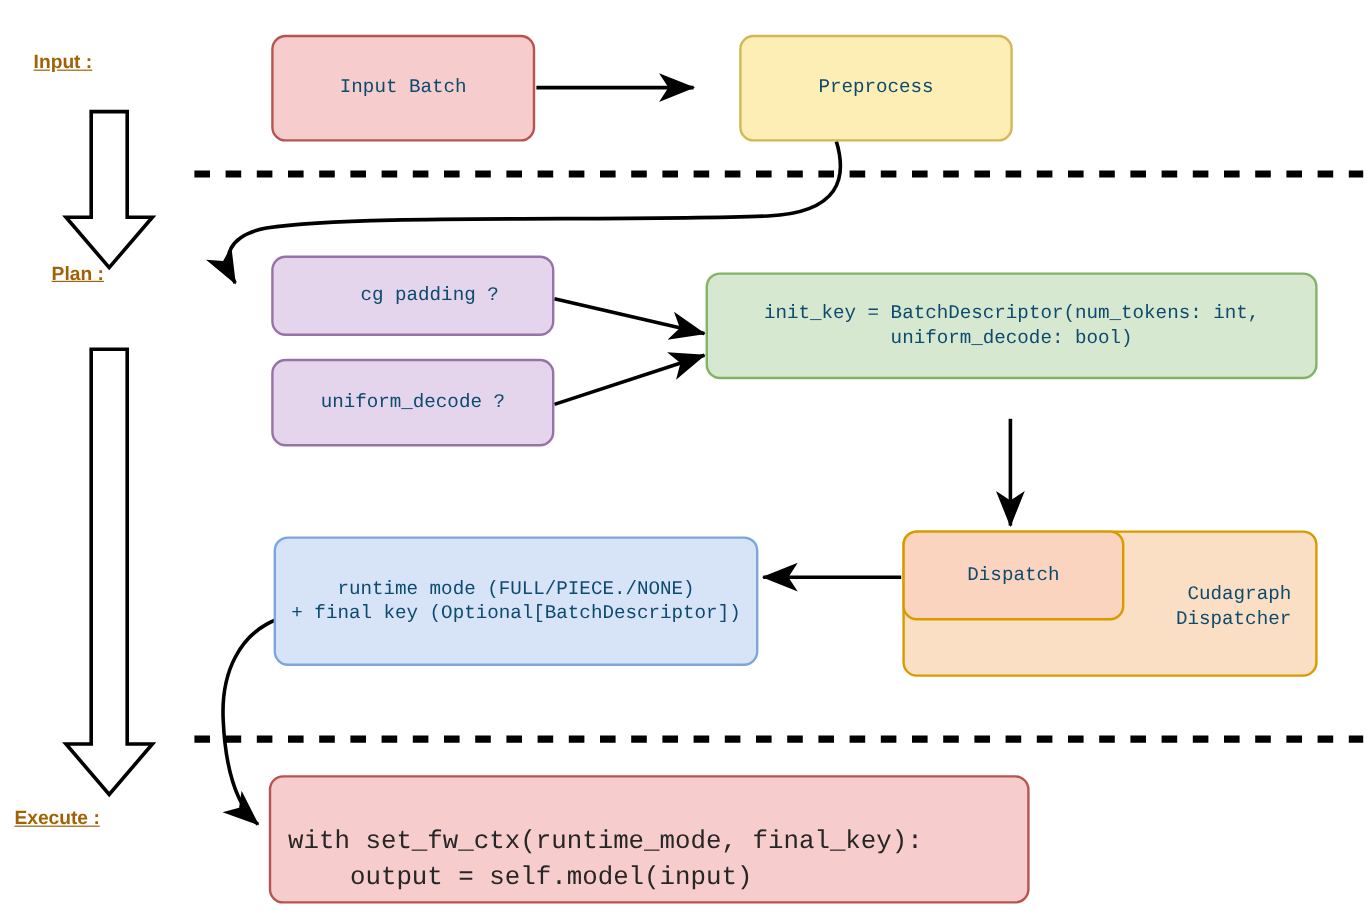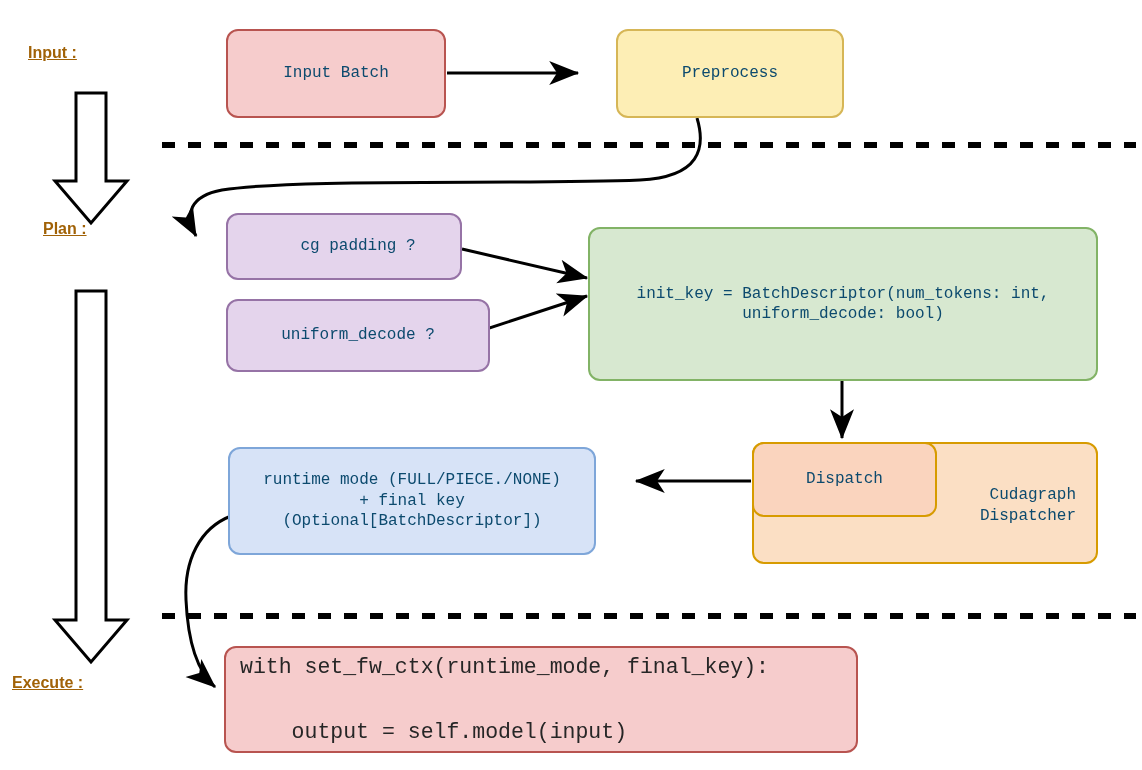--- a/index.html
+++ b/index.html
@@ -111,41 +111,41 @@
   </div>
 
   <div class="node node-yellow" style="left:580px; top:29px; width:228px; height:89px;margin-left:36px;">
     <span class="node-text">Preprocess</span>
   </div>
 
   <div class="node node-purple" style="left:226px; top:213px; width:236px; height:67px;padding-left:36px;">
     <span class="node-text">cg padding ?</span>
   </div>
 
-  <div class="node node-purple" style="left:226px; top:299px; width:264px; height:73px;">
+  <div class="node node-purple" style="left:226px; top:299px; width:236px; height:73px;">
     <span class="node-text">uniform_decode ?</span>
   </div>
 
-  <div class="node node-green" style="left:588px; top:227px; width:510px; height:154px; flex-direction:column; justify-content:center;">
+  <div class="node node-green" style="left:588px; top:227px; width:510px; height:89px; flex-direction:column; justify-content:center;">
     <span class="node-text">init_key = BatchDescriptor(num_tokens: int,</span>
     <span class="node-text">uniform_decode: bool)</span>
   </div>
 
   <div class="node node-orange-outer" style="left:752px; top:442px; width:346px; height:122px; justify-content:flex-end; align-items:center; flex-direction:column; padding-right:18px; padding-top:18px;">
     <span class="node-text" style="text-align:right; padding-right:4px;">Cudagraph</span>
     <span class="node-text" style="text-align:right; padding-right:4px; margin-bottom:32px;">Dispatcher</span>
   </div>
 
   <div class="node node-orange-inner" style="left:752px; top:442px; width:185px; height:75px;">
     <span class="node-text">Dispatch</span>
   </div>
 
-  <div class="node node-blue" style="left:228px; top:447px; width:368px; height:108px; flex-direction:column; justify-content:center;">
+  <div class="node node-blue" style="left:228px; top:447px; width:404px; height:108px; flex-direction:column; justify-content:center;">
     <span class="node-text">runtime mode (FULL/PIECE./NONE)</span>
     <span class="node-text">+ final key (Optional[BatchDescriptor])</span>
   </div>
 
-  <div class="node node-pink node-code" style="left:224px; top:646px; width:634px; height:107px; flex-direction:column; justify-content:space-between; align-items:flex-start;">
+  <div class="node node-pink node-code" style="left:224px; top:646px; width:634px; height:107px; flex-direction:column; justify-content:flex-end; align-items:flex-start;">
     <span class="node-text">with set_fw_ctx(runtime_mode, final_key):</span>
     <span class="node-text">    output = self.model(input)</span>
   </div>
 
 </div>
 
 </body></html>

